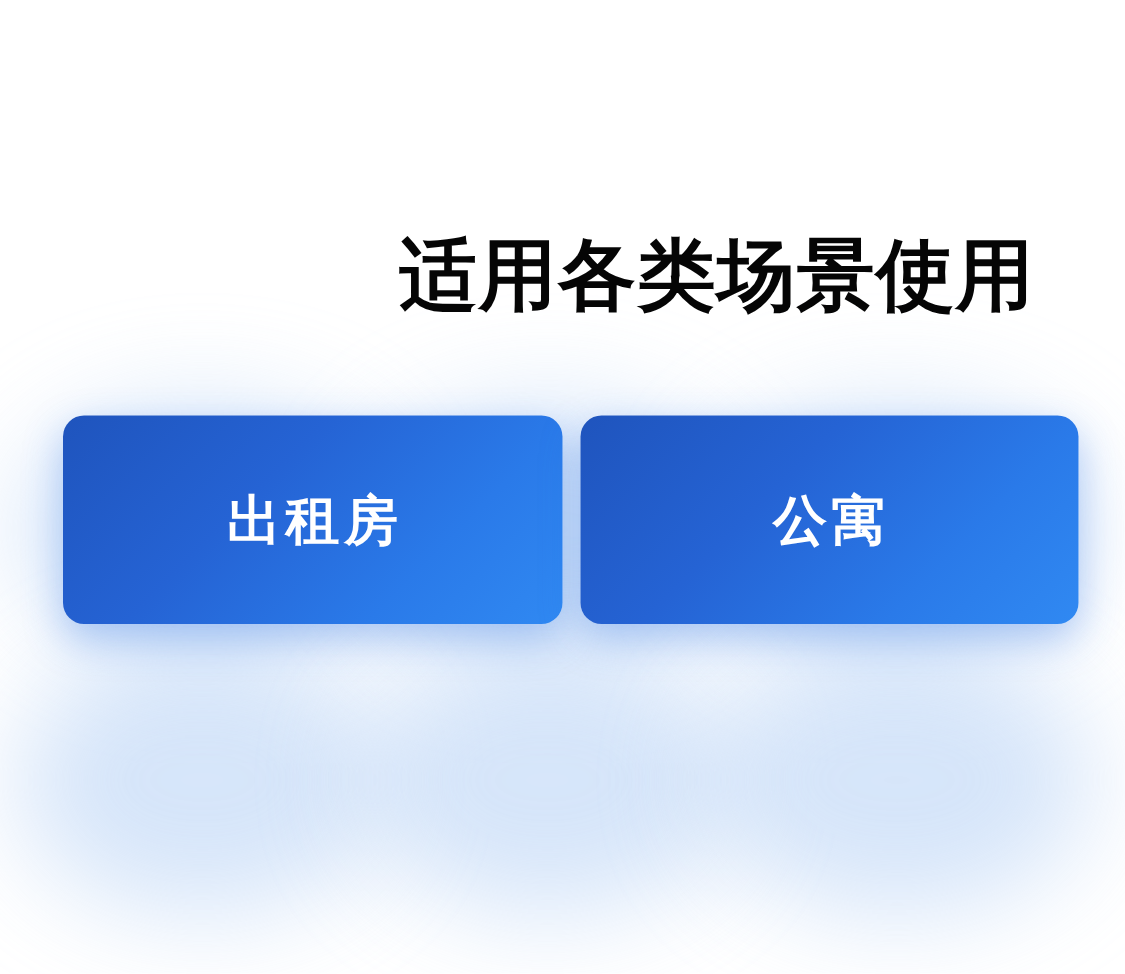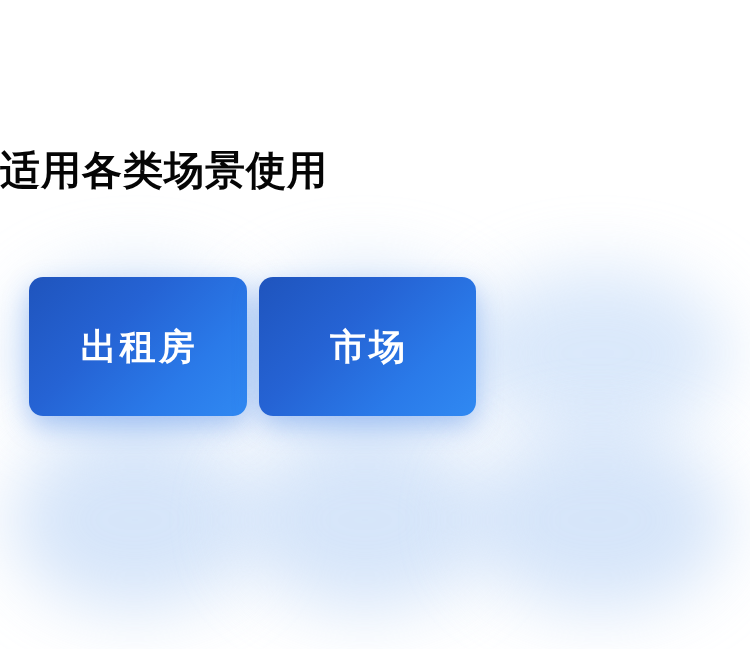--- a/index.html
+++ b/index.html
@@ -44,37 +44,37 @@
     width: 750px;
     height: 649px;
   }
 
   
   .page-title {
     position: absolute;
     left: 0;
     top: 120px;
     width: 690px;
-    text-align: left;
-    font-size: 40px;
+    text-align: right;
+    font-size: 52px;
     line-height: 1.15;
     font-weight: 700;
     letter-spacing: 1px;
     color: #050505;
     white-space: nowrap;
   }
 
   
   .card-grid {
     position: absolute;
-    left: 29px;
+    left: 42px;
     top: 277px;
     width: 677px;
     display: grid;
-    grid-template-columns: repeat(3, 1fr);
+    grid-template-columns: repeat(2, 1fr);
     grid-template-rows: 139px 139px;
     column-gap: 12px;
     row-gap: 24px;
   }
 
   .scene-card {
     position: relative;
     border-radius: 14px;
     background: linear-gradient(135deg, #1f54bd 0%, #2563d4 38%, #2a7ae9 72%, #3089f2 100%);
     box-shadow: 0 10px 26px rgba(46, 115, 225, 0.35);
@@ -109,22 +109,22 @@
 <div class="stage">
 
   <h1 class="page-title">适用各类场景使用</h1>
 
   <div class="card-grid">
 
     <div class="scene-card">
       <span class="card-label">出租房</span>
     </div>
 
+    <div class="scene-card">
+      <span class="card-label">公寓</span>
+    </div>
 
 
 
 
-    <div class="scene-card">
-      <span class="card-label">市场</span>
-    </div>
 
   </div>
 </div>
 
 </body></html>

